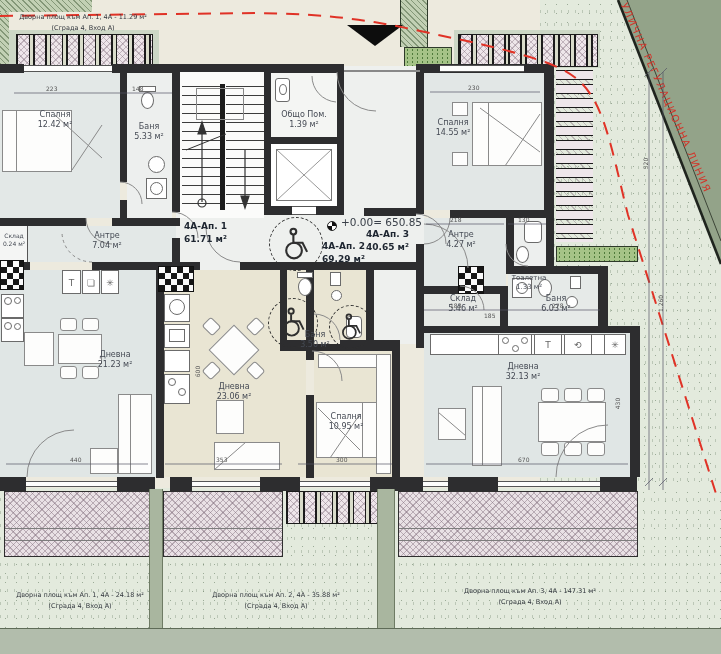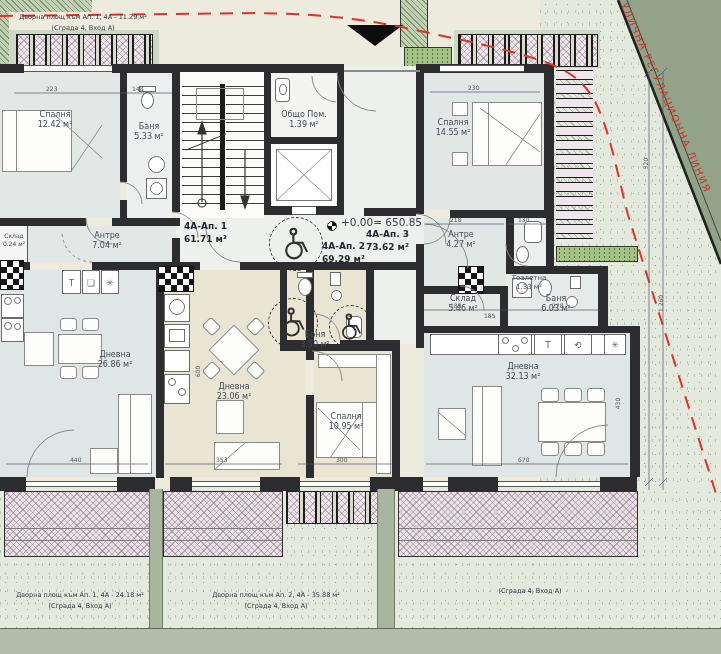--- a/index.html
+++ b/index.html
@@ -339,42 +339,42 @@
   <div class="apt" style="left:184px;top:220px;">
     <div>4А-Ап. 1</div>
     <div>61.71 м²</div>
   </div>
   <div class="apt" style="left:322px;top:240px;">
     <div>4А-Ап. 2</div>
     <div>69.29 м²</div>
   </div>
   <div class="apt" style="left:366px;top:228px;">
     <div>4А-Ап. 3</div>
-    <div>73.62 м²</div>
+    <div>40.65 м²</div>
   </div>
 
   <div class="lbl" style="left:22px;top:110px;width:66px;">
     <div>Спалня</div>
     <div>12.42 м²</div>
   </div>
   <div class="lbl" style="left:126px;top:122px;width:46px;">
     <div>Баня</div>
     <div>5.33 м²</div>
   </div>
   <div class="lbl small" style="left:0;top:232px;width:28px;">
     <div>Склад</div>
     <div>0.24 м²</div>
   </div>
   <div class="lbl" style="left:76px;top:231px;width:62px;">
     <div>Антре</div>
     <div>7.04 м²</div>
   </div>
   <div class="lbl" style="left:80px;top:350px;width:70px;">
     <div>Дневна</div>
-    <div>26.86 м²</div>
+    <div>21.23 м²</div>
   </div>
   <div class="lbl" style="left:274px;top:110px;width:60px;">
     <div>Общо Пом.</div>
     <div>1.39 м²</div>
   </div>
   <div class="lbl" style="left:198px;top:382px;width:72px;">
     <div>Дневна</div>
     <div>23.06 м²</div>
   </div>
   <div class="lbl" style="left:314px;top:412px;width:64px;">
@@ -449,16 +449,17 @@
   </div>
   <div class="cap" style="left:0;top:590px;width:160px;">
     <div>Дворна площ към Ап. 1, 4А - 24.18 м²</div>
     <div>(Сграда 4,  Вход А)</div>
   </div>
   <div class="cap" style="left:196px;top:590px;width:160px;">
     <div>Дворна площ към Ап. 2, 4А - 35.88 м²</div>
     <div>(Сграда 4,  Вход А)</div>
   </div>
   <div class="cap" style="left:440px;top:586px;width:180px;">
+    <div>Дворна площ към Ап. 3, 4А - 147.31 м²</div>
     <div>(Сграда 4,  Вход А)</div>
   </div>
 
 </div>
 
 </body></html>

